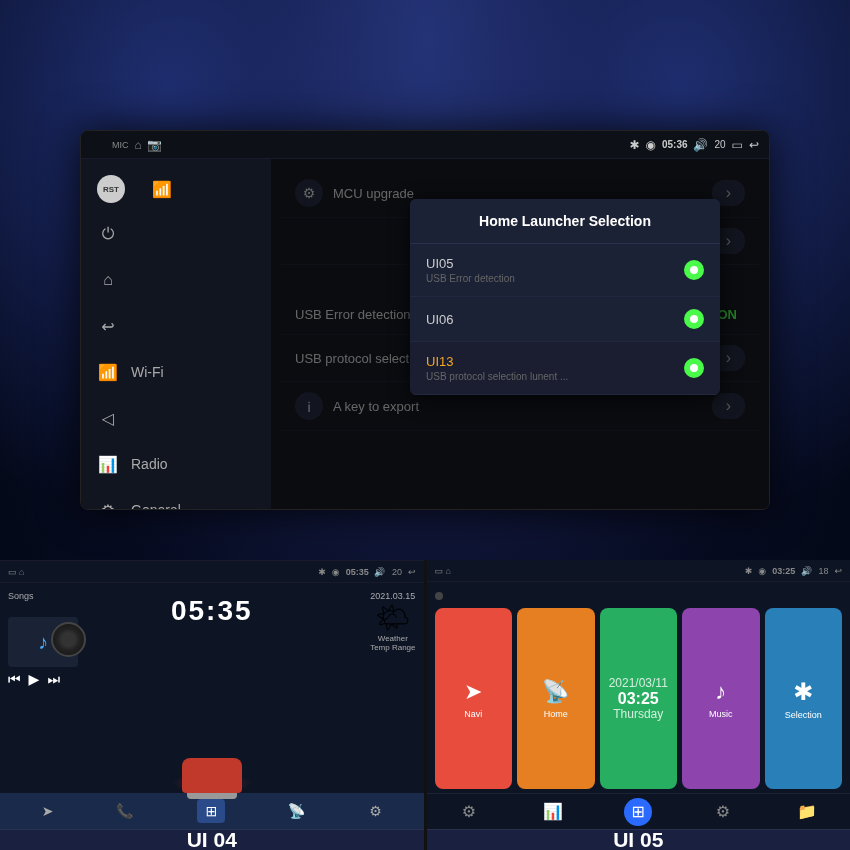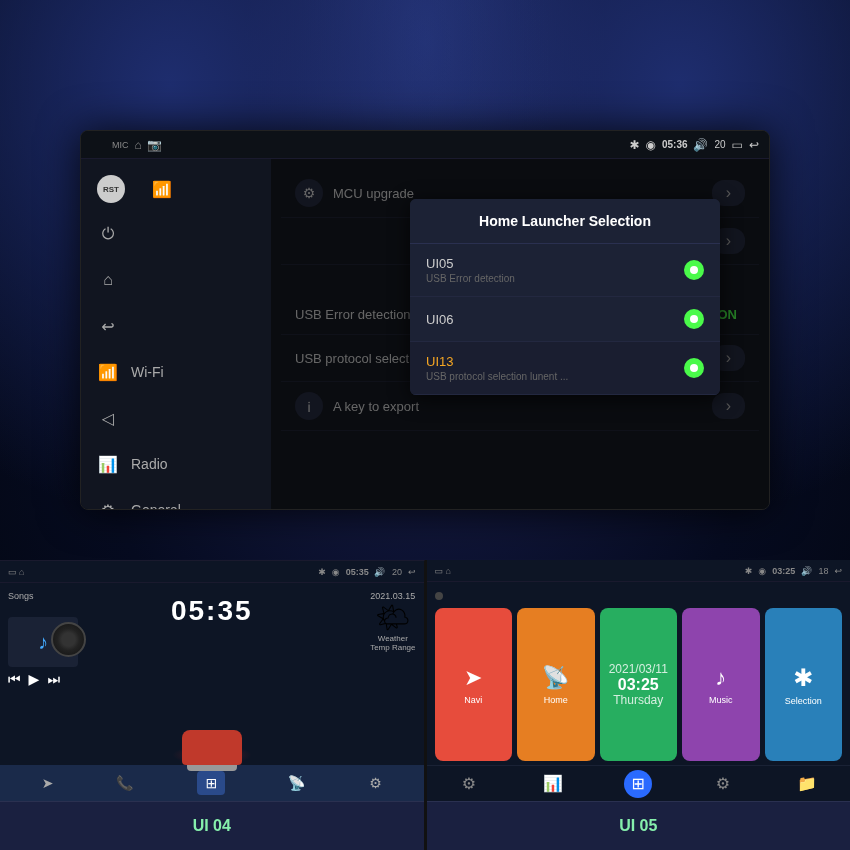--- a/index.html
+++ b/index.html
@@ -395,27 +395,27 @@
       color: #aaa;
     }
     .nav-icon.active {
       color: #fff;
       background: #2a4a8a;
       padding: 4px 8px;
       border-radius: 4px;
     }
 
     .ui-label {
-      height: 49px;
+      height: 21px;
       background: #1a2040;
       display: flex;
       align-items: center;
       justify-content: center;
-      color: #86efac;
-      font-size: 16px;
+      color: #ffffff;
+      font-size: 21px;
       font-weight: bold;
       border-top: 1px solid #2a3050;
     }
 
     
     .ui05-panel {
       flex: 1;
       background: #0a1020;
       display: flex;
       flex-direction: column;

